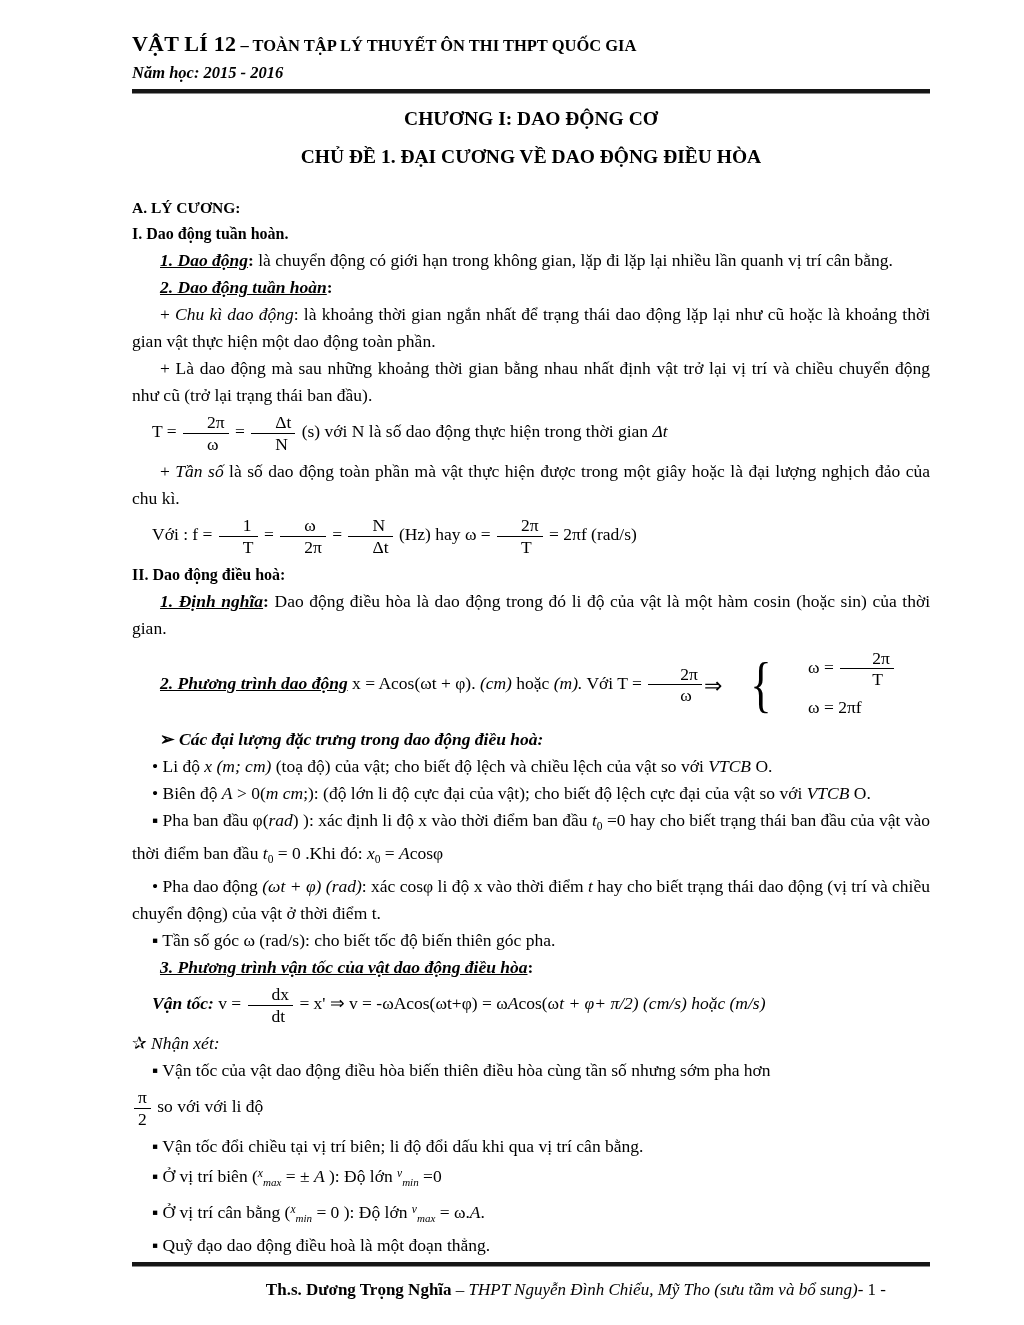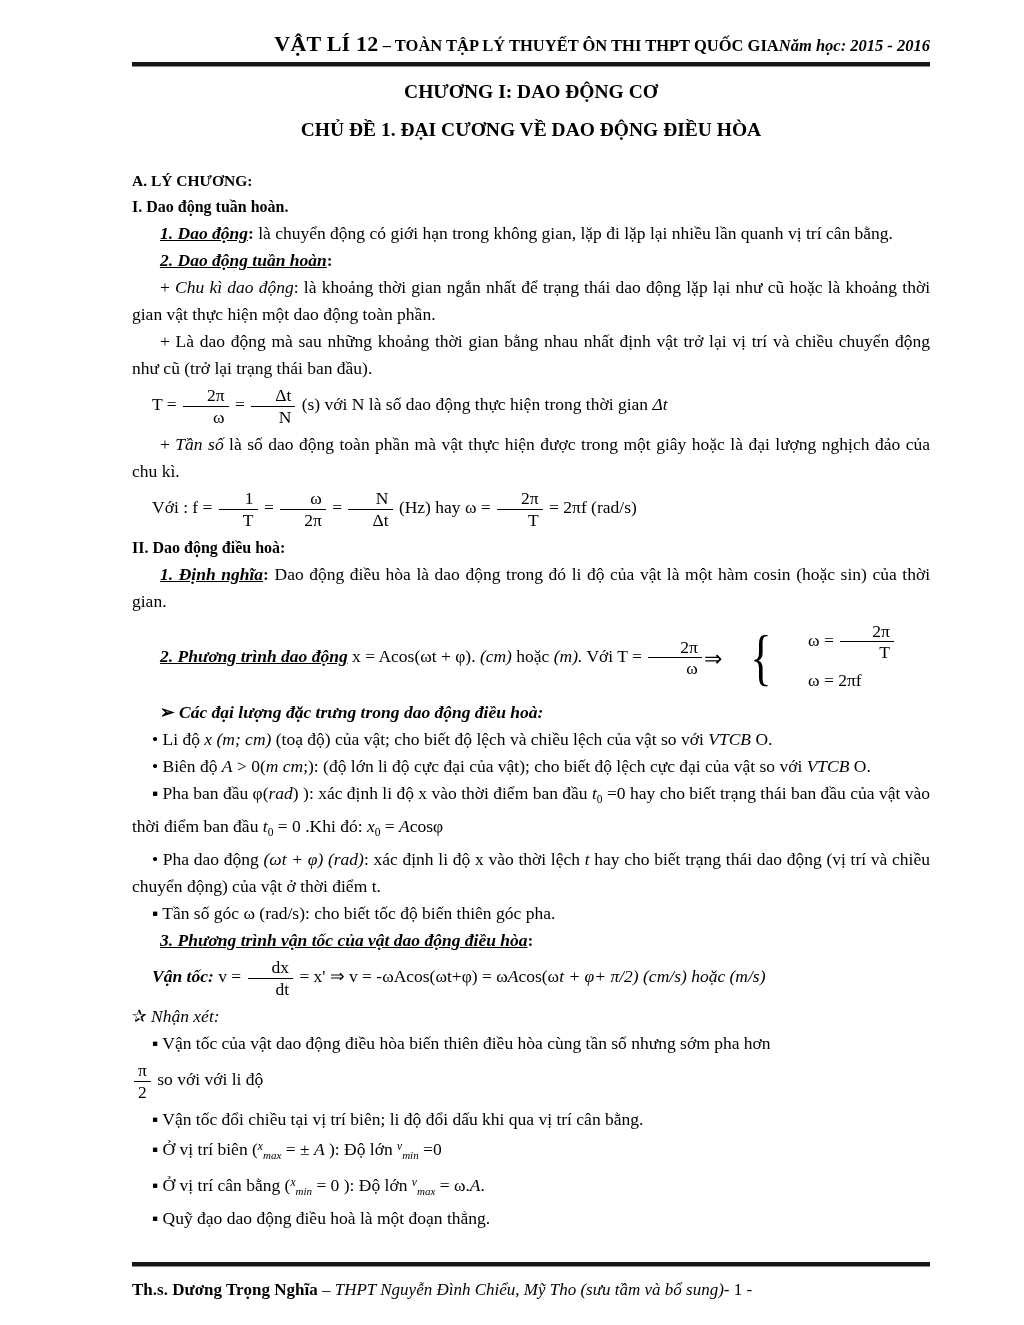--- a/index.html
+++ b/index.html
@@ -9,77 +9,77 @@
     width:1024px; height:1325px;
     background:#ffffff;
     color:#000;
     font-family:"Liberation Serif", serif;
     font-size:17.5px;
     line-height:27px;
     padding:30px 94px 0 132px;
     overflow:hidden;
   }
   
-  .hdr { display:flex; justify-content:flex-end; align-items:baseline; }
+  .hdr { display:flex; justify-content:flex-end; align-items:baseline;flex-direction:column; }
   .hdr-main { font-weight:bold; font-size:22px; letter-spacing:.2px; }
   .hdr-rest { font-weight:bold; font-size:16.5px; }
   .hdr-year { font-weight:bold; font-style:italic; font-size:16.5px; }
   .double-rule { margin-top:3px; height:3px; border-top:4.5px solid #161616; border-bottom:1.5px solid #8a8a8a; }
   
   .chapter { text-align:center; font-weight:bold; font-size:19.5px; line-height:26px; margin-top:12px; }
   
   .theory { font-weight:bold; font-size:15.5px; margin-top:26px; line-height:24px; }
   .sec-head { font-weight:bold; font-size:16px; }
   
   p { text-align:justify; }
   .ind { text-indent:28px; }
   .ind-sm { text-indent:20px; }
   .label { font-weight:bold; font-style:italic; text-decoration:underline; }
   .b { font-weight:bold; }
   .i { font-style:italic; }
   .bi { font-weight:bold; font-style:italic; }
   
-  .frac { display:inline-block; vertical-align:middle; text-align:right; line-height:1.08; padding:0 2px; }
+  .frac { display:inline-block; vertical-align:middle; text-align:left; line-height:1.08; padding:0 2px; }
   .frac .num { display:block; padding:0 4px 1px; }
   .frac .den { display:block; border-top:1.4px solid #000; padding:1px 4px 0; }
   .formula { margin:4px 0; text-align:left; }
   
   .eqline { margin:7px 0 5px; }
   .cases { display:inline-flex; align-items:center; vertical-align:middle; }
   .brace { font-size:62px; line-height:.9; font-weight:400; transform:scaleX(.72); display:inline-block; }
   .case-col { display:inline-flex; flex-direction:column; gap:5px; text-align:left; }
   .arrow-big { font-size:22px; vertical-align:middle; }
   
   .vsup { font-size:11.5px; font-style:italic; vertical-align:5px; }
   .vsub { font-size:11px; font-style:italic; vertical-align:-4px; }
   .sub0 { font-size:11.5px; vertical-align:-4px; }
   
   .footer { position:absolute; left:132px; right:94px; bottom:22px; }
   .footer-rule { height:3px; border-top:4.5px solid #161616; border-bottom:1.5px solid #8a8a8a; margin-bottom:9px; }
-  .footer-line { display:flex; justify-content:flex-start; font-size:17px; }
+  .footer-line { display:flex; justify-content:flex-end; font-size:17px; }
   .footer-page { padding-right:44px; }
 </style>
 </head>
 <body>
 
 <div class="page">
 
   <div class="hdr">
     <div>
       <span class="hdr-main">VẬT LÍ 12</span>
       <span class="hdr-rest">– TOÀN TẬP LÝ THUYẾT ÔN THI THPT QUỐC GIA</span>
     </div>
     <div class="hdr-year">Năm học: 2015 - 2016</div>
   </div>
   <div class="double-rule"></div>
 
   <div class="chapter">CHƯƠNG I: DAO ĐỘNG CƠ</div>
   <div class="chapter">CHỦ ĐỀ 1. ĐẠI CƯƠNG VỀ DAO ĐỘNG ĐIỀU HÒA</div>
 
-  <div class="theory">A. LÝ CHƯƠNG:</div>
+  <div class="theory">A. LÝ CƯƠNG:</div>
 
   <p class="sec-head">I. Dao động tuần hoàn.</p>
 
   <p class="ind"><span class="label">1. Dao động</span><span class="b">:</span><span> là chuyển động có giới hạn trong không gian, lặp đi lặp lại nhiều lần quanh vị trí cân bằng.</span></p>
 
   <p class="ind"><span class="label">2. Dao động tuần hoàn</span><span class="b">:</span></p>
 
   <p class="ind"><span>+ </span><span class="i">Chu kì dao động</span><span>: là khoảng thời gian ngắn nhất để trạng thái dao động lặp lại như cũ hoặc là khoảng thời gian vật thực hiện một dao động toàn phần.</span></p>
 
   <p class="ind">+ Là dao động mà sau những khoảng thời gian bằng nhau nhất định vật trở lại vị trí và chiều chuyển động như cũ (trở lại trạng thái ban đầu).</p>
@@ -103,21 +103,21 @@
       </span></p>
 
   <p class="ind"><span class="b">➢ </span><span class="bi">Các đại lượng đặc trưng trong dao động điều hoà:</span></p>
 
   <p class="ind-sm"><span>• Li độ </span><span class="i">x (m; cm)</span><span> (toạ độ) của vật; cho biết độ lệch và chiều lệch của vật so với </span><span class="i">VTCB</span><span> O.</span></p>
 
   <p class="ind-sm"><span>• Biên độ </span><span class="i">A</span><span> &gt; 0(</span><span class="i">m cm</span><span>;): (độ lớn li độ cực đại của vật); cho biết độ lệch cực đại của vật so với </span><span class="i">VTCB</span><span> O.</span></p>
 
   <p class="ind-sm"><span>▪ Pha ban đầu φ(</span><span class="i">rad</span><span>) ): xác định li độ x vào thời điểm ban đầu </span><span class="i">t</span><span class="sub0">0</span><span> =0 hay cho biết trạng thái ban đầu của vật vào thời điểm ban đầu </span><span class="i">t</span><span class="sub0">0</span><span> = 0 .Khi đó: </span><span class="i">x</span><span class="sub0">0</span><span> = </span><span class="i">A</span><span>cosφ</span></p>
 
-  <p class="ind-sm"><span>• Pha dao động </span><span class="i">(ωt + φ) (rad)</span><span>: xác định li độ x vào thời lệch </span><span class="i">t</span><span> hay cho biết trạng thái dao động (vị trí và chiều chuyển động) của vật ở thời điểm t.</span></p>
+  <p class="ind-sm"><span>• Pha dao động </span><span class="i">(ωt + φ) (rad)</span><span>: xác cosφ li độ x vào thời điểm </span><span class="i">t</span><span> hay cho biết trạng thái dao động (vị trí và chiều chuyển động) của vật ở thời điểm t.</span></p>
 
   <p class="ind-sm">▪ Tần số góc ω (rad/s): cho biết tốc độ biến thiên góc pha.</p>
 
   <p class="ind"><span class="label">3. Phương trình vận tốc của vật dao động điều hòa</span><span class="b">:</span></p>
 
   <p class="formula ind-sm"><span class="bi">Vận tốc:</span><span> v = </span><span class="frac"><span class="num">dx</span><span class="den">dt</span></span><span> = x' ⇒ v = -ωAcos(ωt+φ) = ω</span><span class="i">A</span><span>cos(ω</span><span class="i">t + φ+ π/2)</span><span> </span><span class="i">(cm/s) hoặc (m/s)</span></p>
 
   <p><span>✰ </span><span class="i">Nhận xét:</span></p>
 
 

